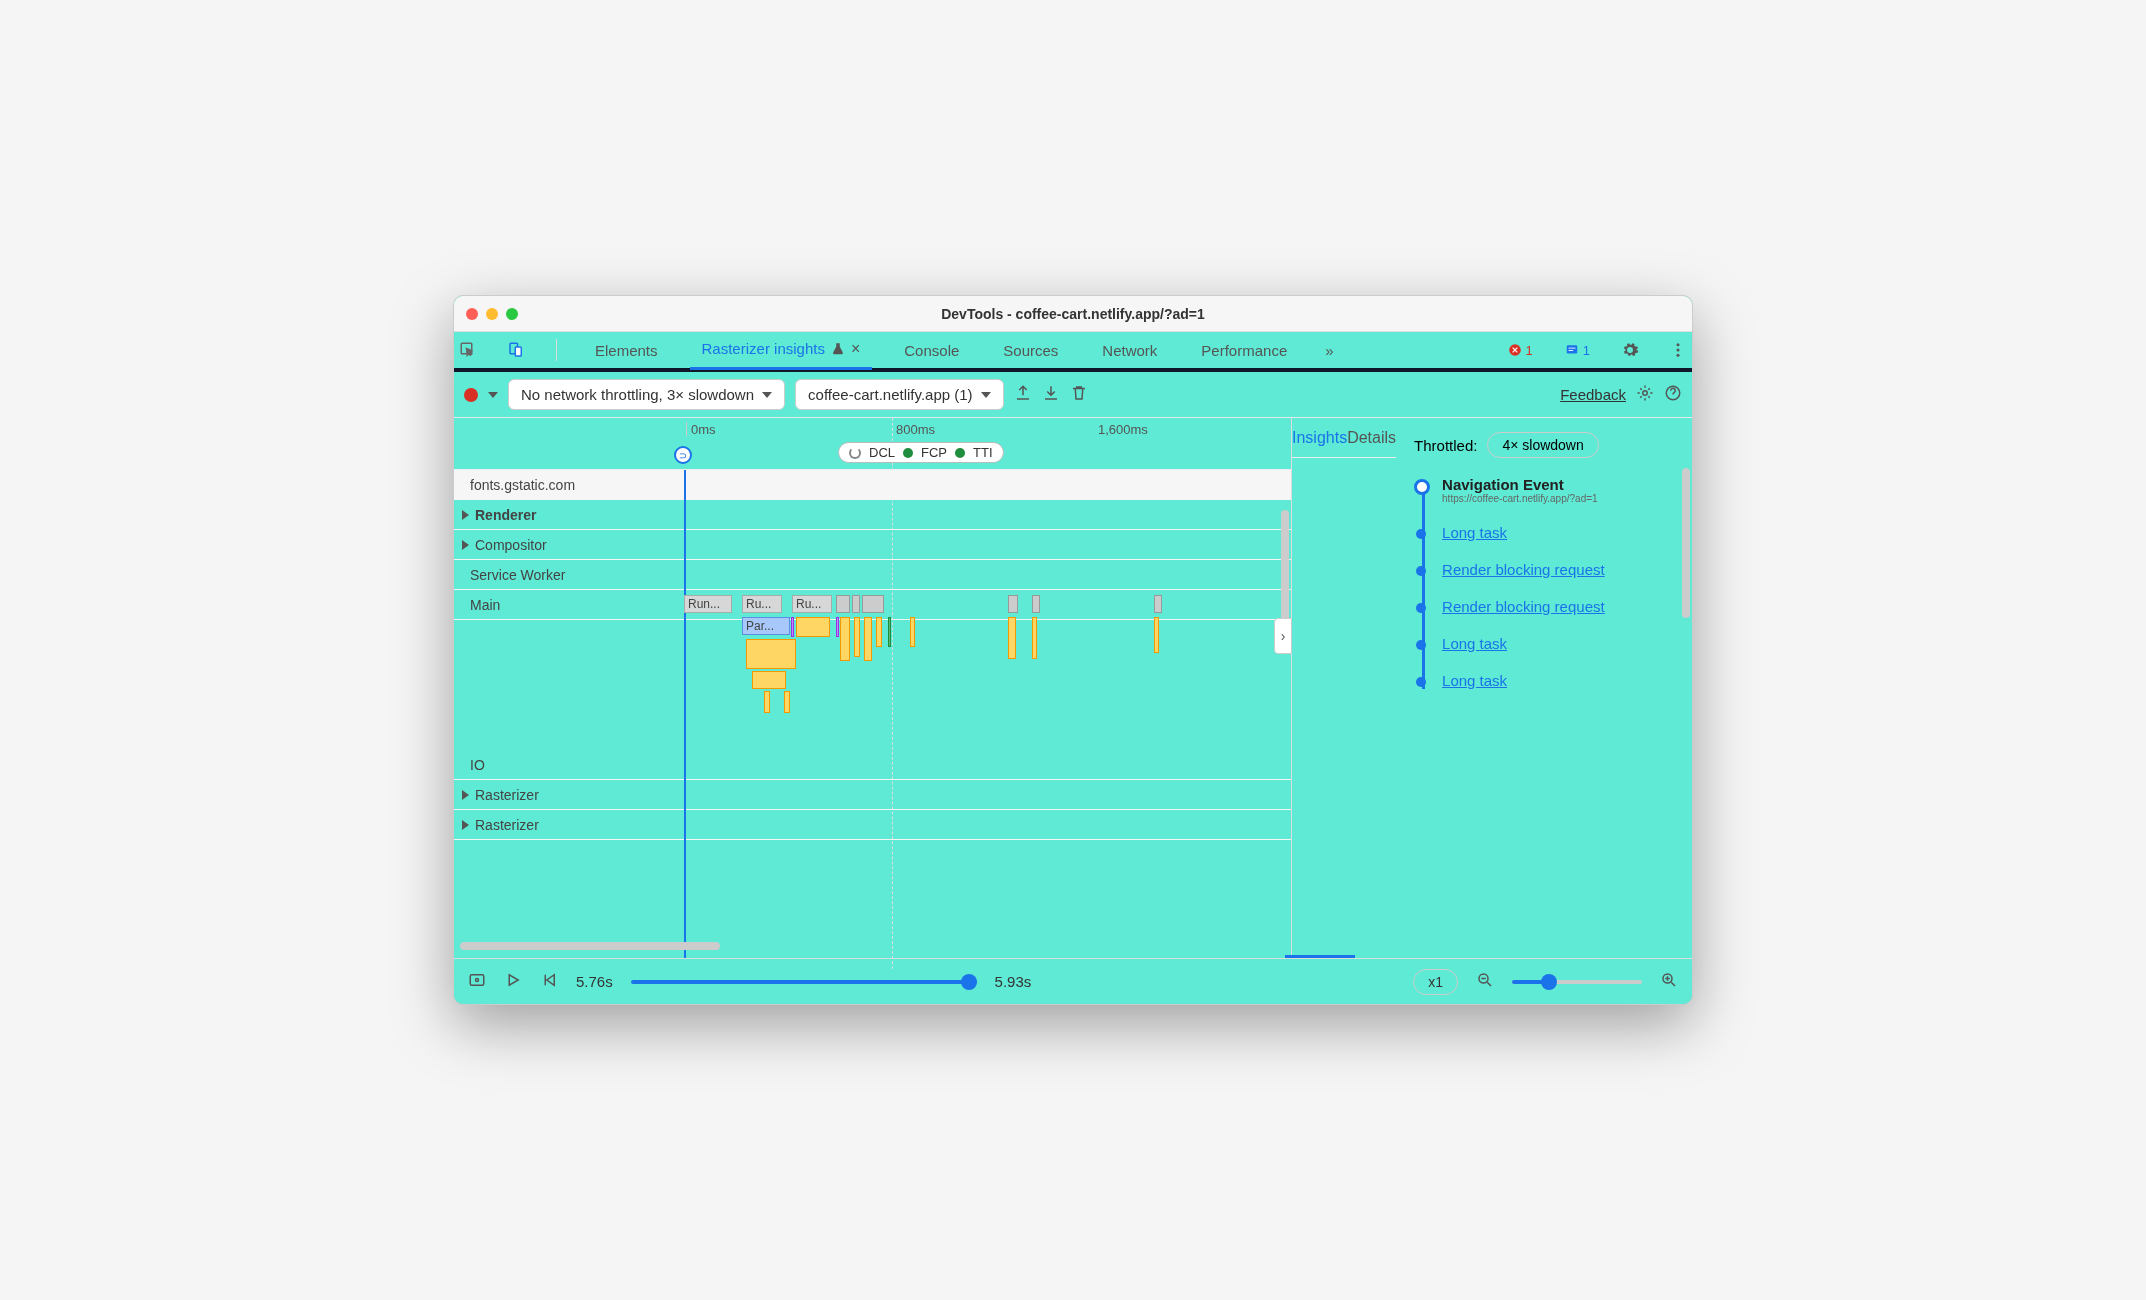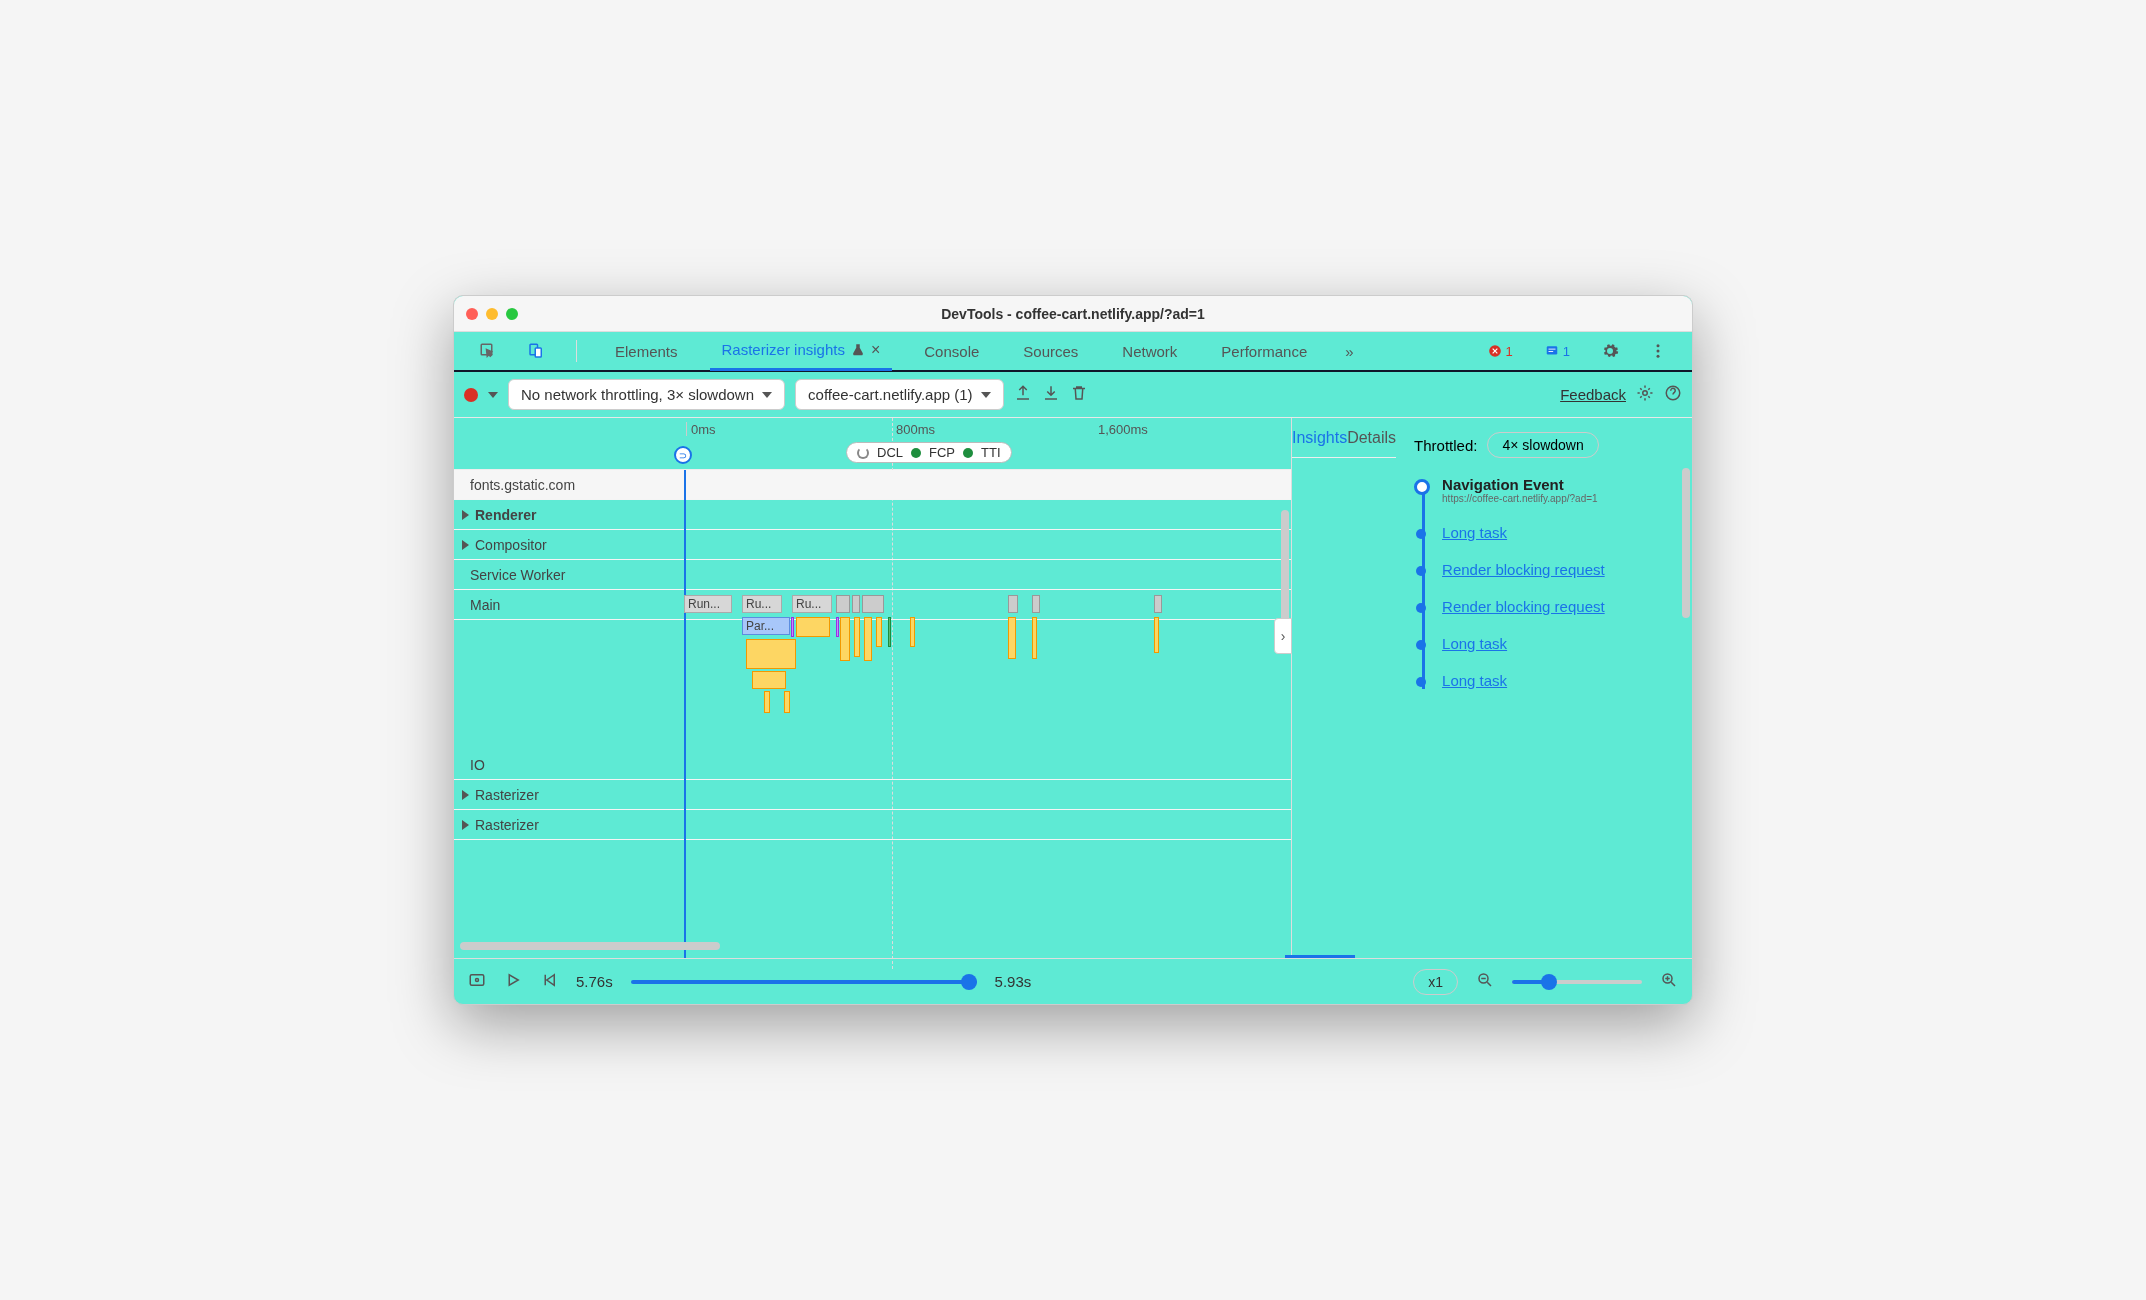--- a/index.html
+++ b/index.html
@@ -12,22 +12,22 @@
 .titlebar {
   height: 36px; display: flex; align-items: center; padding: 0 12px;
   background: #f6f6f6; border-bottom: 1px solid #ddd; position: relative;
 }
 .traffic { display: flex; gap: 8px; }
 .traffic span { width: 12px; height: 12px; border-radius: 50%; }
 .tl-red { background: #ff5f57; } .tl-yellow { background: #febc2e; } .tl-green { background: #28c840; }
 .titlebar .title { position: absolute; left: 0; right: 0; text-align: center; font-size: 14px; font-weight: 600; color: #333; }
 
 .tabsrow {
-  height: 40px; display: flex; align-items: center; border-bottom: 2px solid #0f172a;
-  padding: 0 20px; gap: 20px; font-size: 15px; color: #555;
+  height: 40px; display: flex; align-items: center; border-bottom: 4px solid #0f172a;
+  padding: 0 0; gap: 20px; font-size: 15px; color: #555;
 }
 .tabsrow .iconbtn { width: 28px; height: 28px; display: flex; align-items: center; justify-content: center; color: #666; }
 .tabsrow .iconbtn.active { color: #1a73e8; }
 .tabsrow .tab { padding: 0 12px; height: 40px; display: flex; align-items: center; gap: 6px; white-space: nowrap; }
 .tabsrow .tab.active { color: #1a73e8; border-bottom: 3px solid #1a73e8; font-weight: 500; }
 .spacer { flex: 1; }
 .badge { display: inline-flex; align-items: center; gap: 4px; padding: 2px 6px; border-radius: 4px; font-size: 13px; }
 .badge.err svg, .badge.err span { color: #d93025; }
 .badge.info svg, .badge.info span { color: #1a73e8; }
 .close-x { font-size: 16px; color: #555; }
@@ -48,21 +48,21 @@
 .content { flex: 1; display: flex; min-height: 0; }
 
 .timeline { flex: 1; display: flex; flex-direction: column; border-right: 1px solid #ddd; position: relative; min-width: 0; }
 .ruler {
   height: 52px; border-bottom: 1px solid #eee; position: relative;
   font-size: 13px; color: #555;
 }
 .ruler .tick { position: absolute; top: 4px; }
 .ruler .gridline { position: absolute; top: 0; bottom: -500px; width: 0; border-left: 1px dashed #ddd; }
 .markers {
-  position: absolute; top: 24px; left: 392px;
+  position: absolute; top: 24px; left: 384px;
   display: flex; gap: 8px; align-items: center;
   border: 1.5px solid #bbb; border-radius: 14px; padding: 2px 10px;
   background: #fff; font-size: 13px; color: #333;
 }
 .dot { width: 10px; height: 10px; border-radius: 50%; display: inline-block; } .dot.green { background: #1e8e3e; }
 .spinner-icon { width: 12px; height: 12px; border: 2px solid #888; border-top-color: transparent; border-radius: 50%; display: inline-block; }
 .navline { position: absolute; top: 0; bottom: 0; left: 230px; width: 2px; background: #1a73e8; }
 .navmark { position: absolute; top: 28px; left: 220px; width: 18px; height: 18px; border: 2px solid #1a73e8; border-radius: 50%; background: #fff; display:flex;align-items:center;justify-content:center;font-size:10px;color:#1a73e8; }
 
 .rows { flex: 1; overflow: hidden; font-size: 14px; color: #444; position: relative; }

